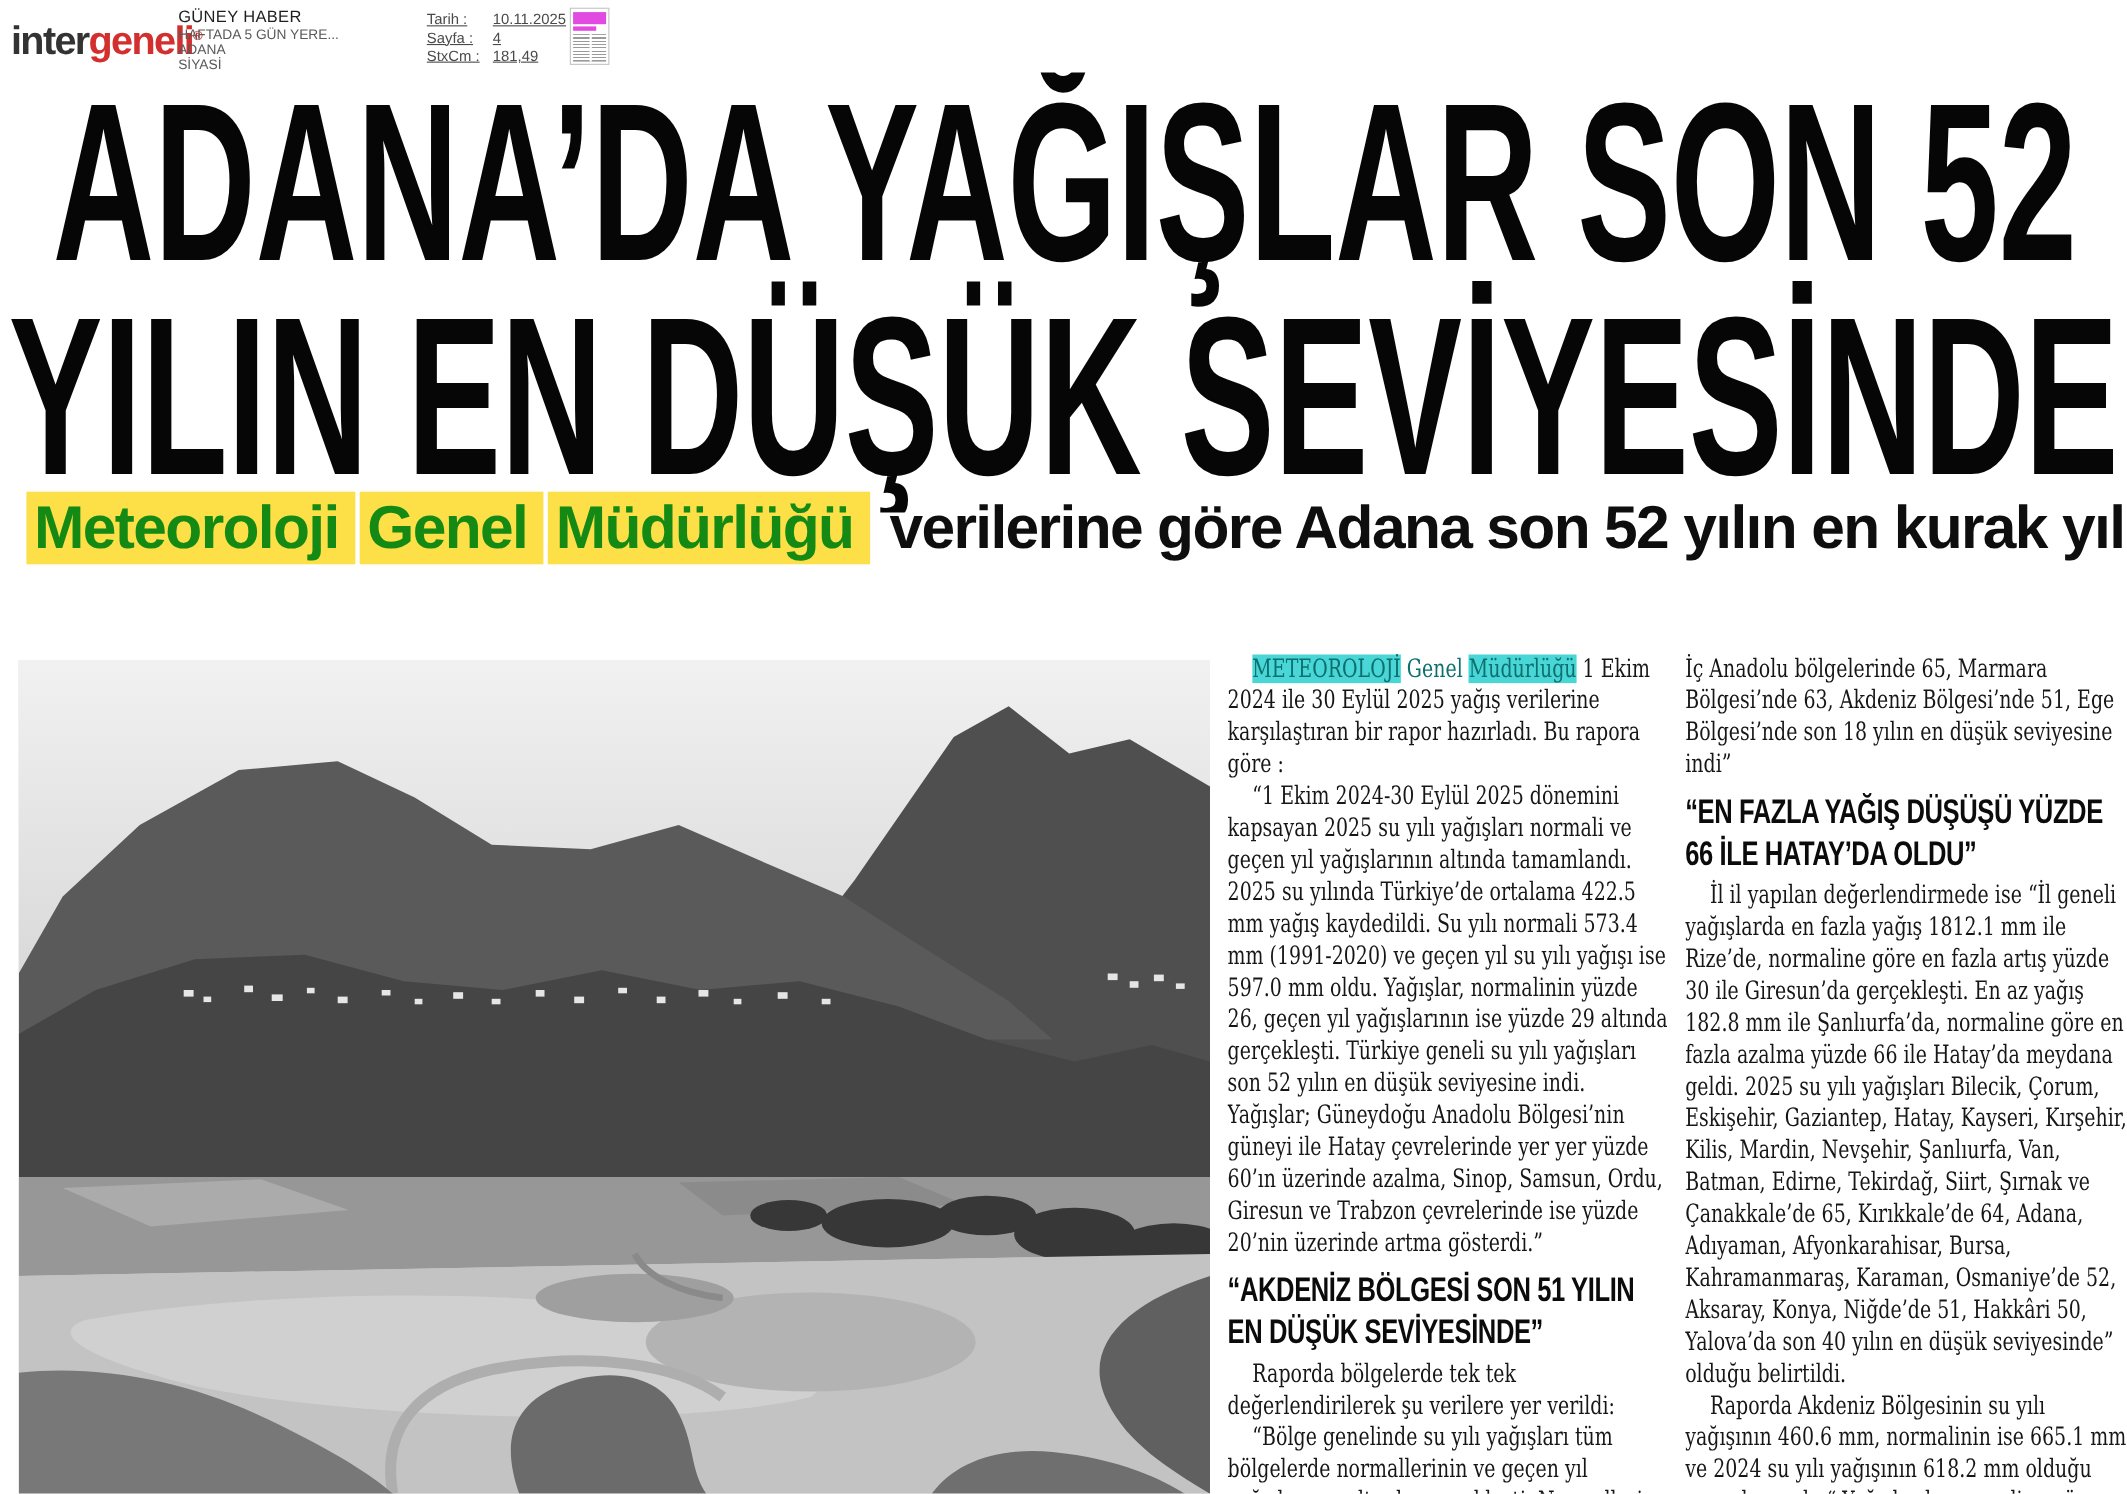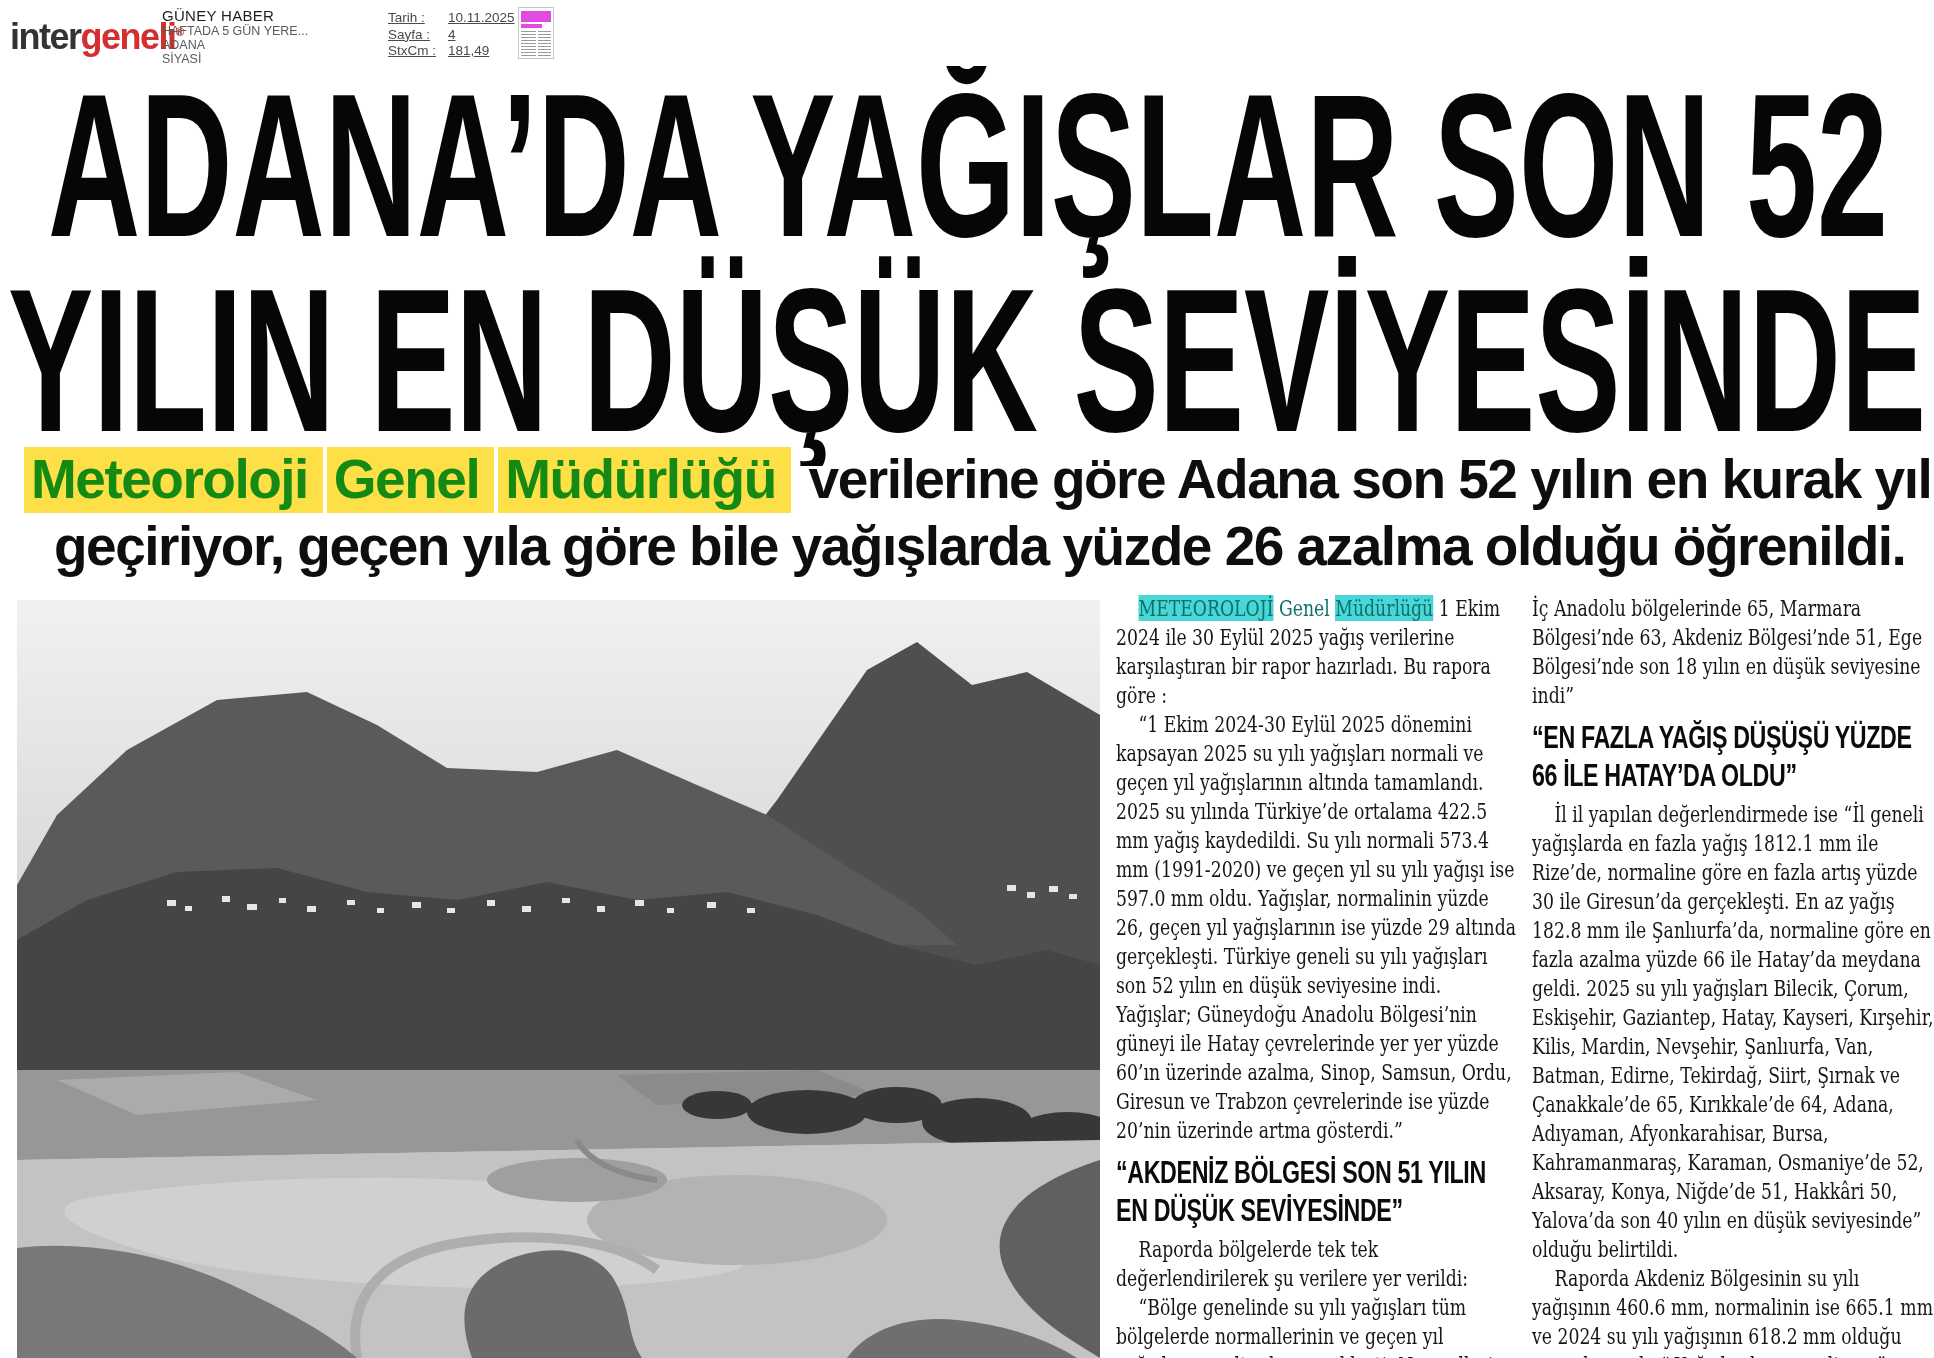--- a/index.html
+++ b/index.html
@@ -85,21 +85,20 @@
     </div>
   </div>
 
   <svg class="headline-svg" viewBox="0 0 1934 400" aria-hidden="false">
     <text x="48" y="170" font-size="205" textLength="1840" lengthAdjust="spacingAndGlyphs">ADANA’DA YAĞIŞLAR SON 52</text>
     <text x="8" y="365" font-size="205" textLength="1918" lengthAdjust="spacingAndGlyphs">YILIN EN DÜŞÜK SEVİYESİNDE</text>
   </svg>
 
   <div class="subhead">
     <div class="line1"><span class="hl-green">Meteoroloji</span><span class="hl-green">Genel</span><span class="hl-green">Müdürlüğü</span><span> verilerine göre Adana son 52 yılın en kurak yılını</span></div>
-    <div class="line2">geçiriyor, geçen yıla göre bile yağışlarda yüzde 26 azalma olduğu öğrenildi.</div>
   </div>
 
   <div class="photo">
     <svg viewBox="0 0 1083 758" preserveAspectRatio="none">
       <defs>
         <linearGradient id="sky" x1="0" y1="0" x2="0" y2="1">
           <stop offset="0" stop-color="#f1f1f1"></stop>
             <stop offset="1" stop-color="#d8d8d8"></stop>
         </linearGradient>
       </defs>

